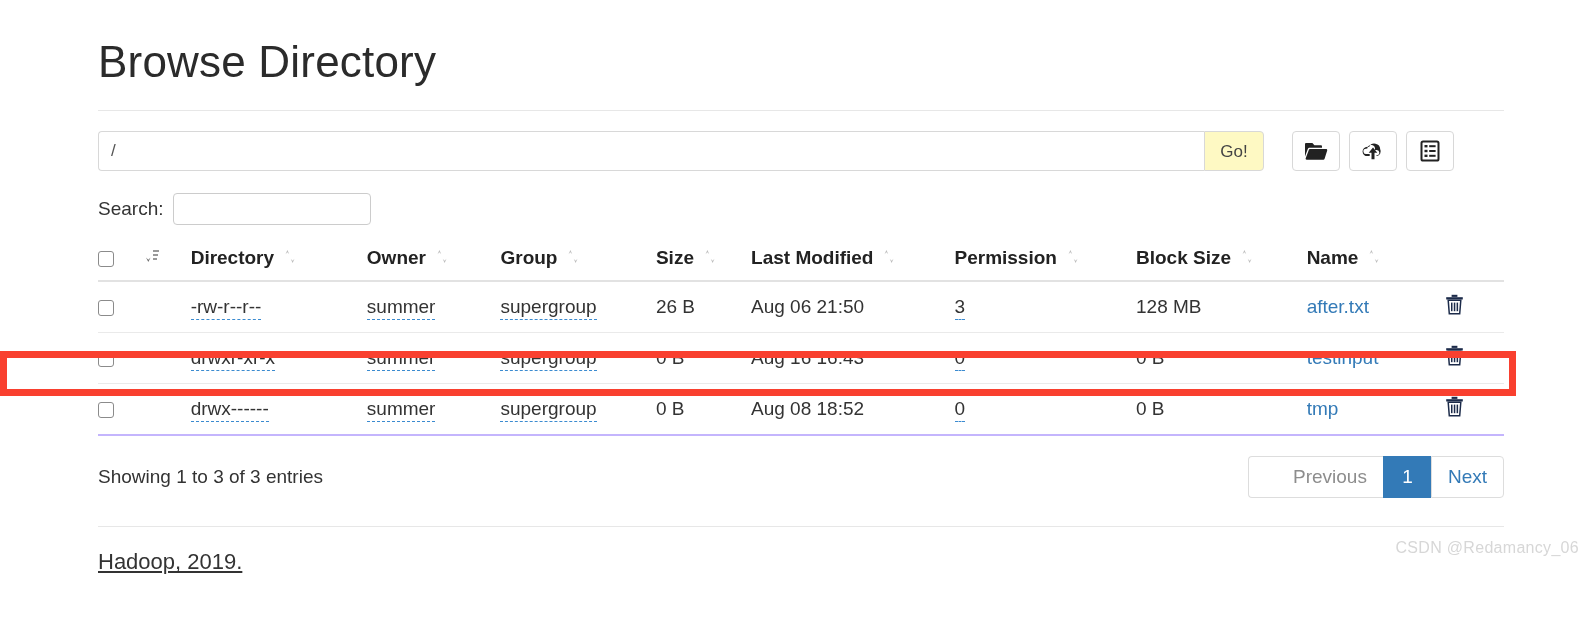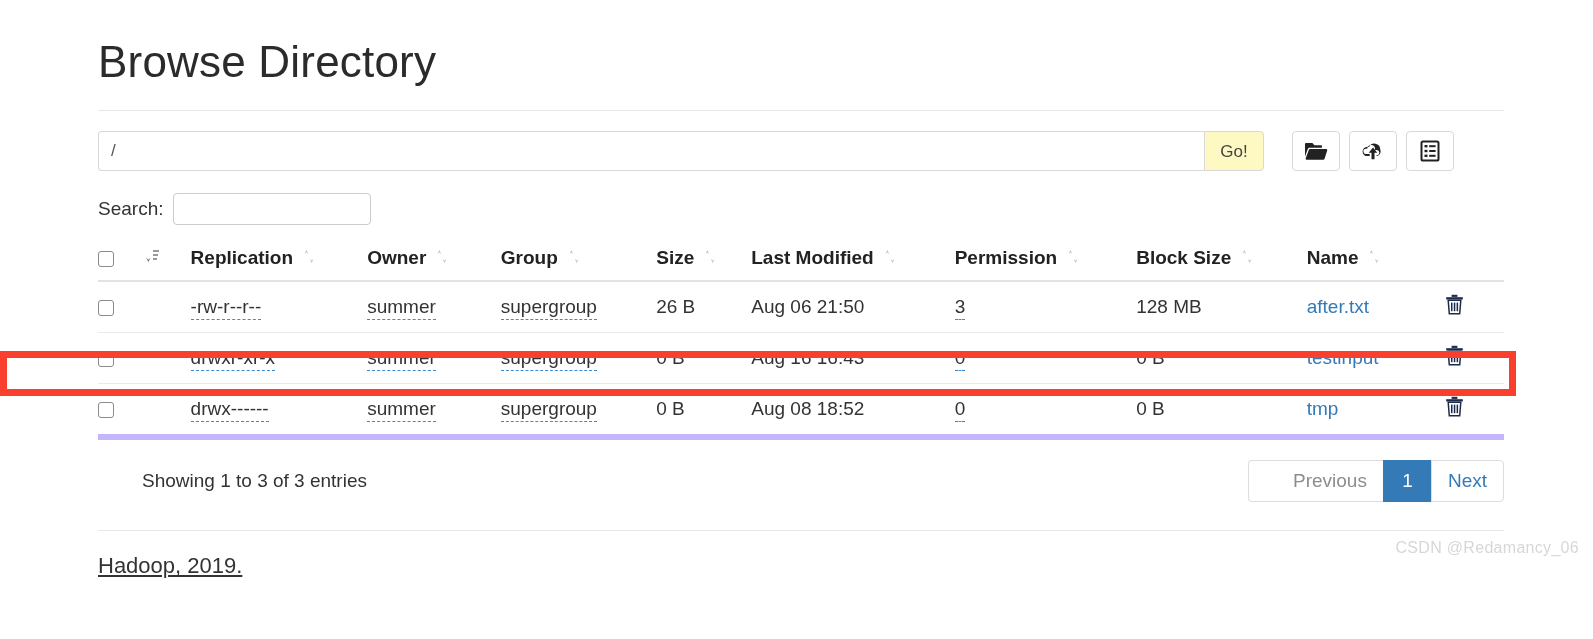--- a/index.html
+++ b/index.html
@@ -163,21 +163,21 @@
     white-space: nowrap;
     vertical-align: bottom;
   }
   table.files tbody td {
     padding: 12px 0 12px 0;
     border-bottom: 1px solid #eaeaea;
     color: #333;
     vertical-align: middle;
     white-space: nowrap;
   }
-  table.files tbody tr:last-child td { border-bottom: 6px solid #c4b5fd; }
+  table.files tbody tr:last-child td { border-bottom: 2px solid #c4b5fd; }
 
   .th-inner {
     display: inline-flex;
     align-items: center;
   }
   .sort-ic {
     margin-left: 10px;
     display: inline-block;
   }
   .col-check { width: 38px; }
@@ -220,21 +220,20 @@
     cursor: pointer;
     display: inline-block;
   }
 
   
   .table-footer {
     display: flex;
     justify-content: space-between;
     align-items: center;
     margin-top: 20px;
-    margin-left: 44px;
   }
   .dt-info {
     font-size: 19px;
     color: #333;
   }
   .pagination {
     display: flex;
   }
   .pg {
     min-width: 48px;
@@ -361,21 +360,21 @@
               <svg width="15" height="16" viewBox="0 0 15 16">
                 <path d="M3.3 1.5v10.3l-2.3-2.4 2.3 4.5 2.3-4.5-2.3 2.4z" fill="#6e6e6e"></path>
                 <rect x="8" y="2" width="6" height="2" fill="#9a9a9a"></rect>
                 <rect x="8" y="6" width="5" height="2" fill="#9a9a9a"></rect>
                 <rect x="8" y="10" width="4" height="2" fill="#9a9a9a"></rect>
               </svg>
             </span>
           </th>
           <th class="col-perm">
             <span class="th-inner">
-              <span>Replication</span>
+              <span>Directory</span>
               <span class="sort-ic">
                 <svg width="12" height="15" viewBox="0 0 12 15">
                   <path d="M3.4 13.5V3.3L1.5 5.3 3.4 1 5.3 5.3 3.4 3.3z" fill="#bcbcbc"></path>
                   <path d="M8.6 1.5v10.2l1.9-2-1.9 4.3-1.9-4.3 1.9 2z" fill="#bcbcbc"></path>
                 </svg>
               </span>
             </span>
           </th>
           <th class="col-owner">
             <span class="th-inner">

